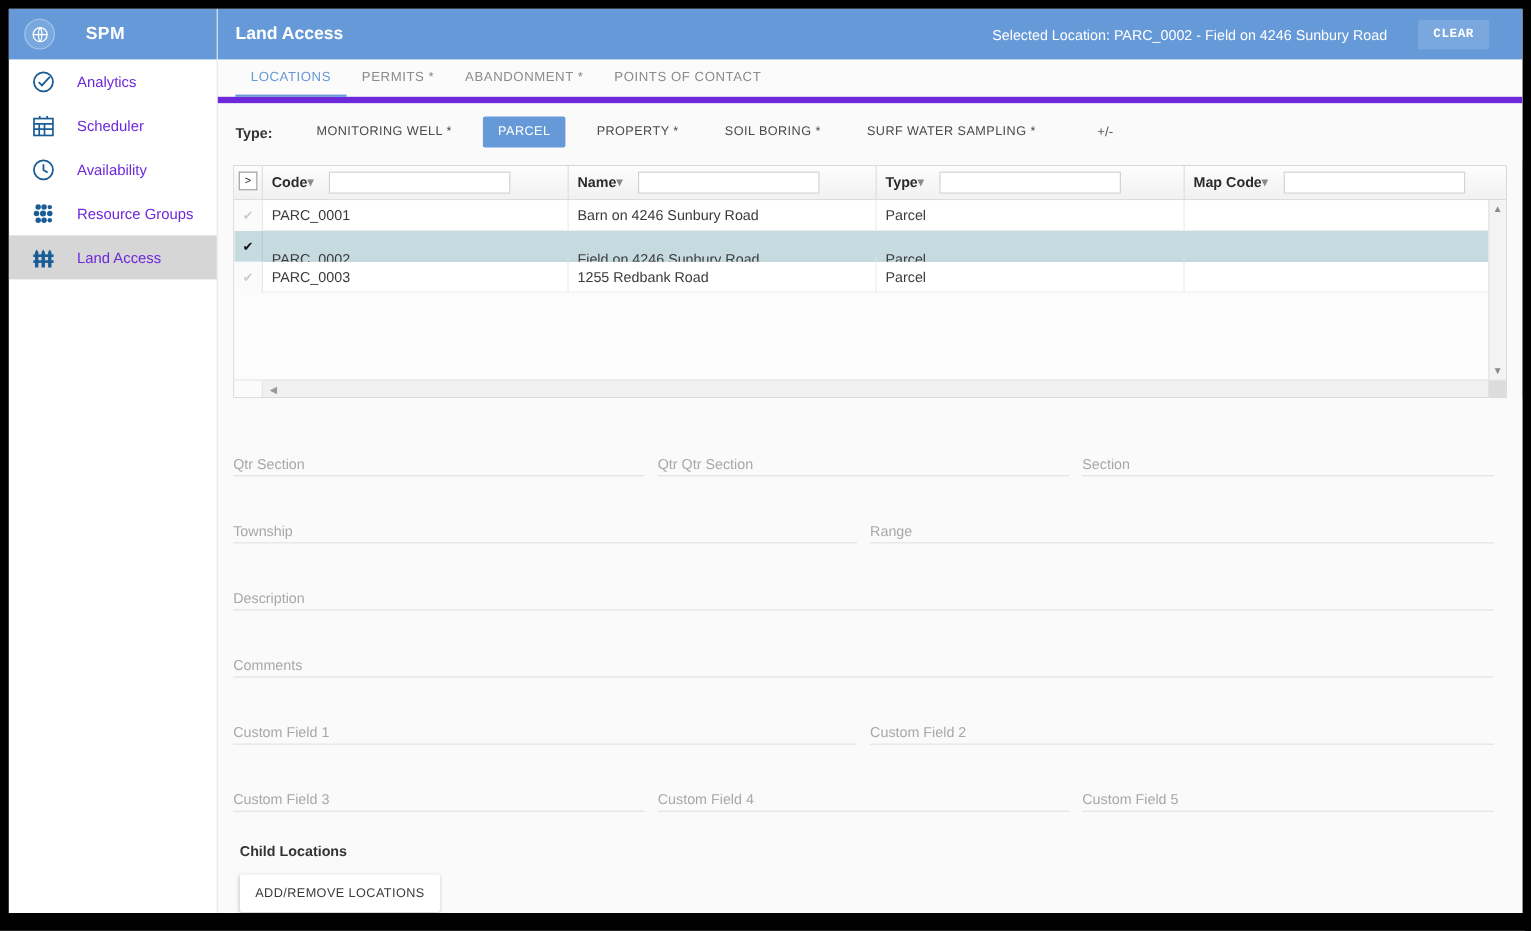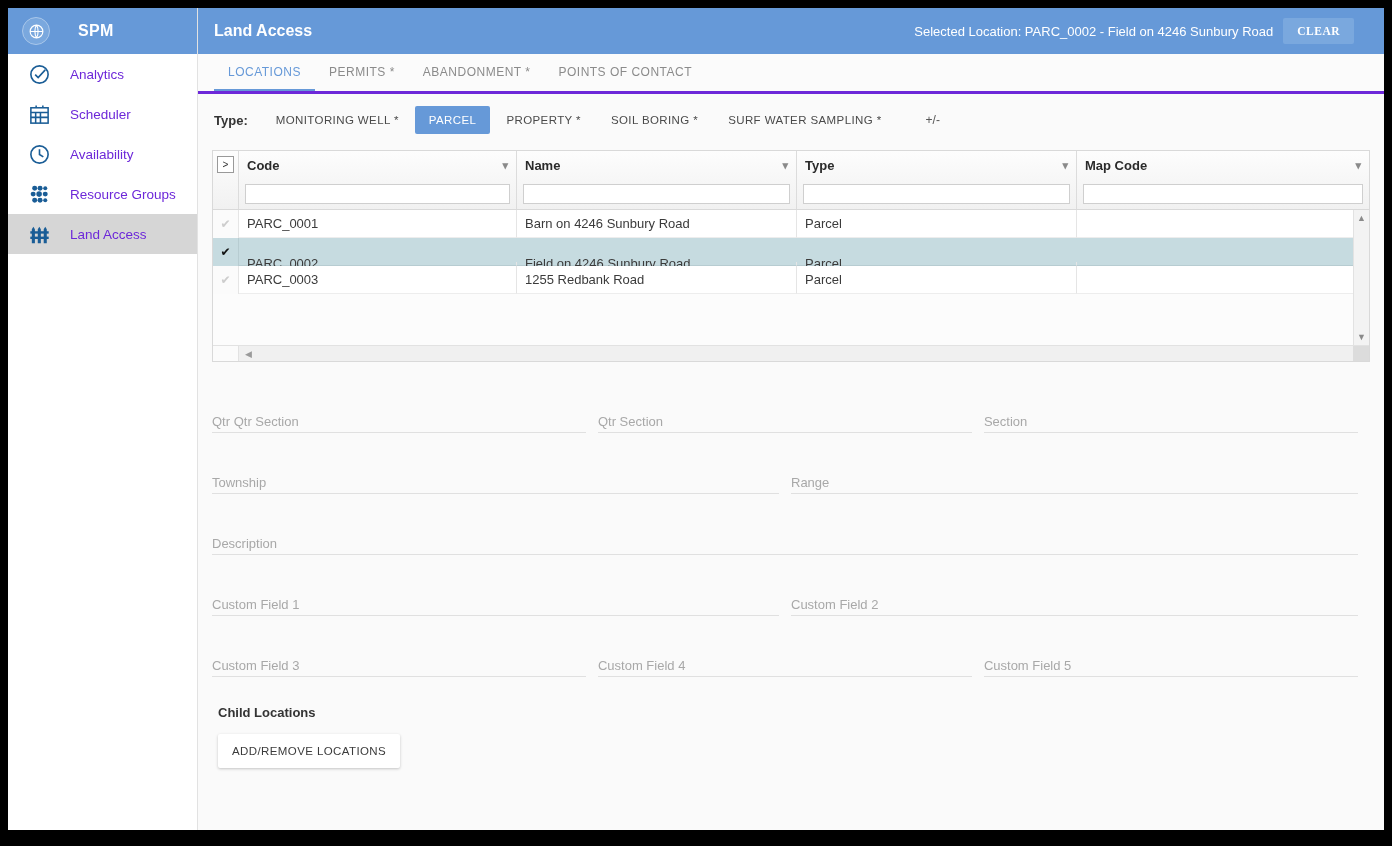--- a/index.html
+++ b/index.html
@@ -87,64 +87,64 @@
   }
   .topbar-title {
     color: #ffffff;
     font-size: 16px;
     font-weight: bold;
   }
   .topbar-right {
     margin-left: auto;
     display: flex;
     align-items: center;
-    gap: 10px;
+    gap: 28px;
     padding-right: 16px;
   }
   .selected-loc {
     color: #ffffff;
     font-size: 13px;
   }
   .clear-btn {
     background: #7aa8de;
     color: #ffffff;
     border: none;
     border-radius: 2px;
     font-size: 11.5px;
     font-weight: bold;
     letter-spacing: .5px;
     padding: 7px 14px;
     cursor: pointer;
-    font-family: Liberation Serif, serif;
+    font-family: Liberation Mono, monospace;
   }
 
   .tabbar {
     height: 40px;
     background: #fbfbfb;
-    border-bottom: 3px solid #6d28d9;
+    border-bottom: 6px solid #6d28d9;
     display: flex;
     align-items: stretch;
     padding-left: 16px;
   }
   .tab {
     display: flex; align-items: center;
     padding: 0 14px;
     font-size: 12px;
     letter-spacing: .5px;
     color: #8b8b8b;
     cursor: pointer;
     border-bottom: 2px solid transparent;
   }
   .tab.active { color: #6699d8; border-bottom-color: #6699d8; }
 
   .typebar {
     height: 52px;
     display: flex; align-items: center;
     padding-left: 16px;
-    gap: 2px;
+    gap: 14px;
     background: #fafafa;
   }
   .type-label {
     font-size: 13px; font-weight: bold; color: #333;
     margin-right: 12px;
   }
   .type-btn {
     font-size: 11.5px; letter-spacing: .4px;
     color: #4a4a4a;
     padding: 8px 14px;
@@ -172,21 +172,21 @@
     flex-direction: column;
     overflow: hidden;
   }
   .grid-head {
     display: flex;
     background: linear-gradient(to bottom,#fdfdfd,#f1f1f1);
     border-bottom: 1px solid #d9d9d9;
   }
   .hc {
     border-right: 1px solid #dcdcdc;
-    display: flex; flex-direction: column;
+    display: flex; flex-direction: row;
   }
   .hc:last-child { border-right: none; }
   .hc-title {
     height: 28px;
     display: flex; align-items: center;
     padding: 0 8px;
     font-size: 13px; font-weight: bold; color: #2b2b2b;
   }
   .hc-title .caret { margin-left: auto; color: #8a8a8a; font-size: 11px; }
   .hc-filter { height: 30px; display: flex; align-items: center; padding: 0 6px; }
@@ -481,25 +481,25 @@
         <div class="corner-left"></div>
         <span class="arrow">◀</span>
         <div class="corner-right"></div>
       </div>
     </div>
 
     <div class="form">
 
       <div class="frow">
         <div class="field f-third">
+          <span class="lbl">Qtr Section</span>
+          <span class="underline"></span>
+        </div>
+        <div class="field f-third">
           <span class="lbl">Qtr Qtr Section</span>
-          <span class="underline"></span>
-        </div>
-        <div class="field f-third">
-          <span class="lbl">Qtr Section</span>
           <span class="underline"></span>
         </div>
         <div class="field f-third">
           <span class="lbl">Section</span>
           <span class="underline"></span>
         </div>
       </div>
 
       <div class="frow">
         <div class="field f-half">
@@ -512,20 +512,26 @@
         </div>
       </div>
 
       <div class="frow">
         <div class="field f-full">
           <span class="lbl">Description</span>
           <span class="underline"></span>
         </div>
       </div>
 
+      <div class="frow">
+        <div class="field f-full">
+          <span class="lbl">Comments</span>
+          <span class="underline"></span>
+        </div>
+      </div>
 
       <div class="frow">
         <div class="field f-half">
           <span class="lbl">Custom Field 1</span>
           <span class="underline"></span>
         </div>
         <div class="field f-half">
           <span class="lbl">Custom Field 2</span>
           <span class="underline"></span>
         </div>

